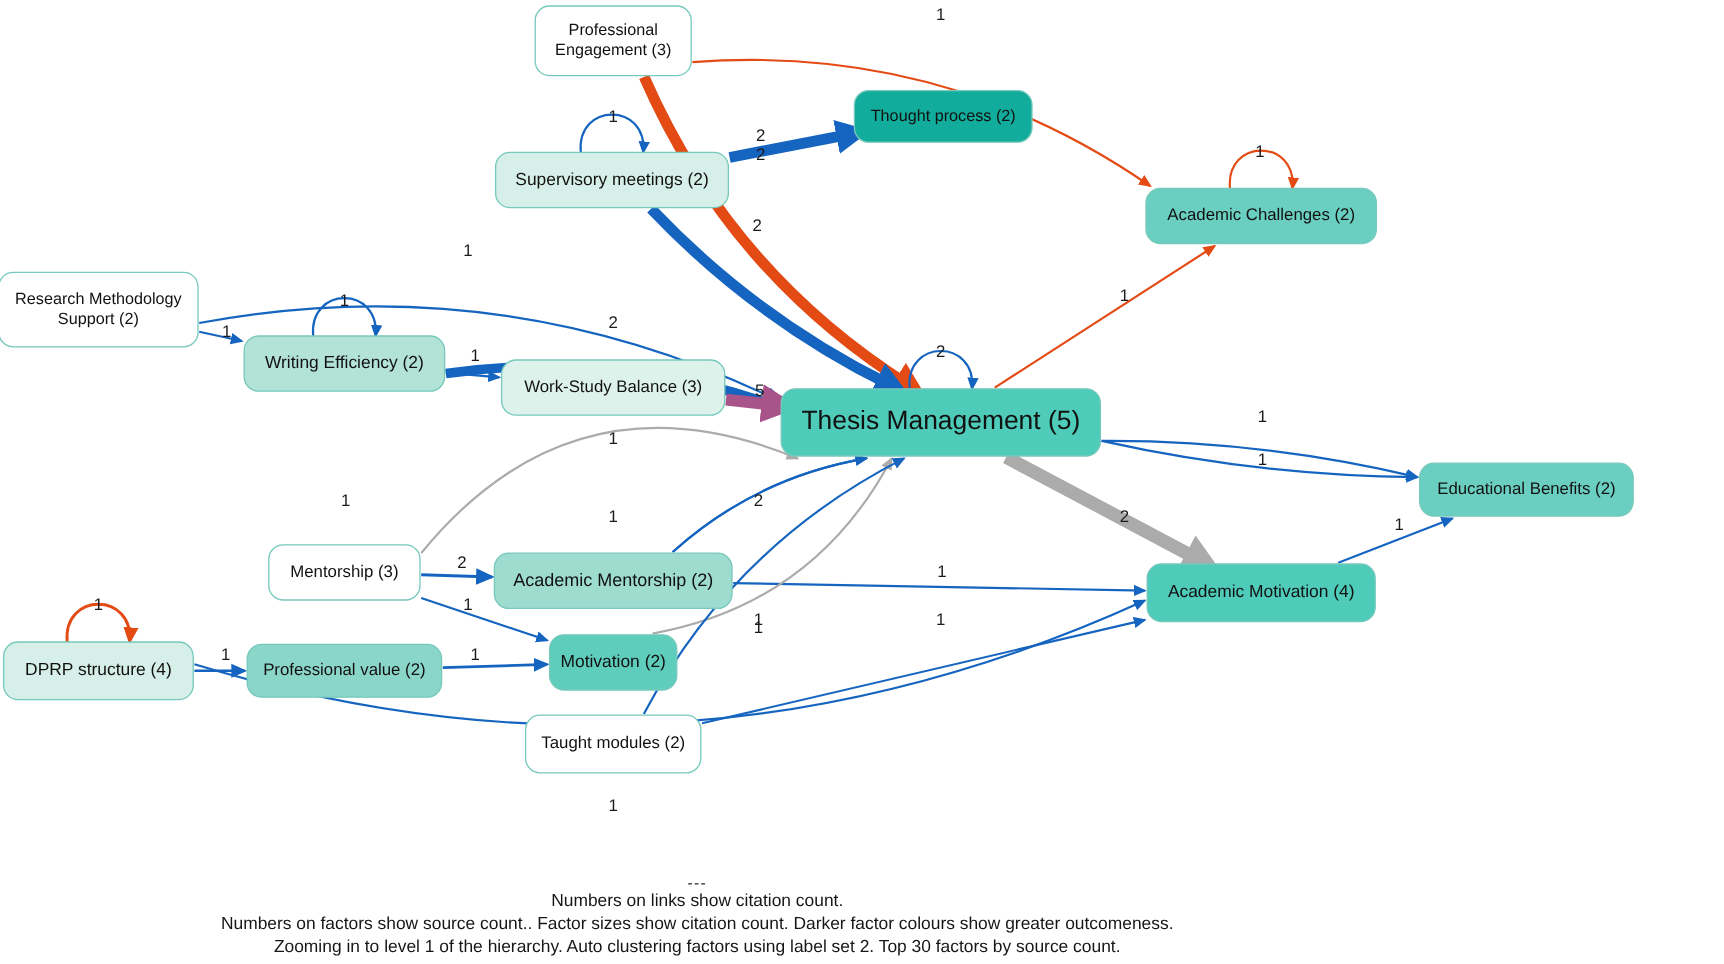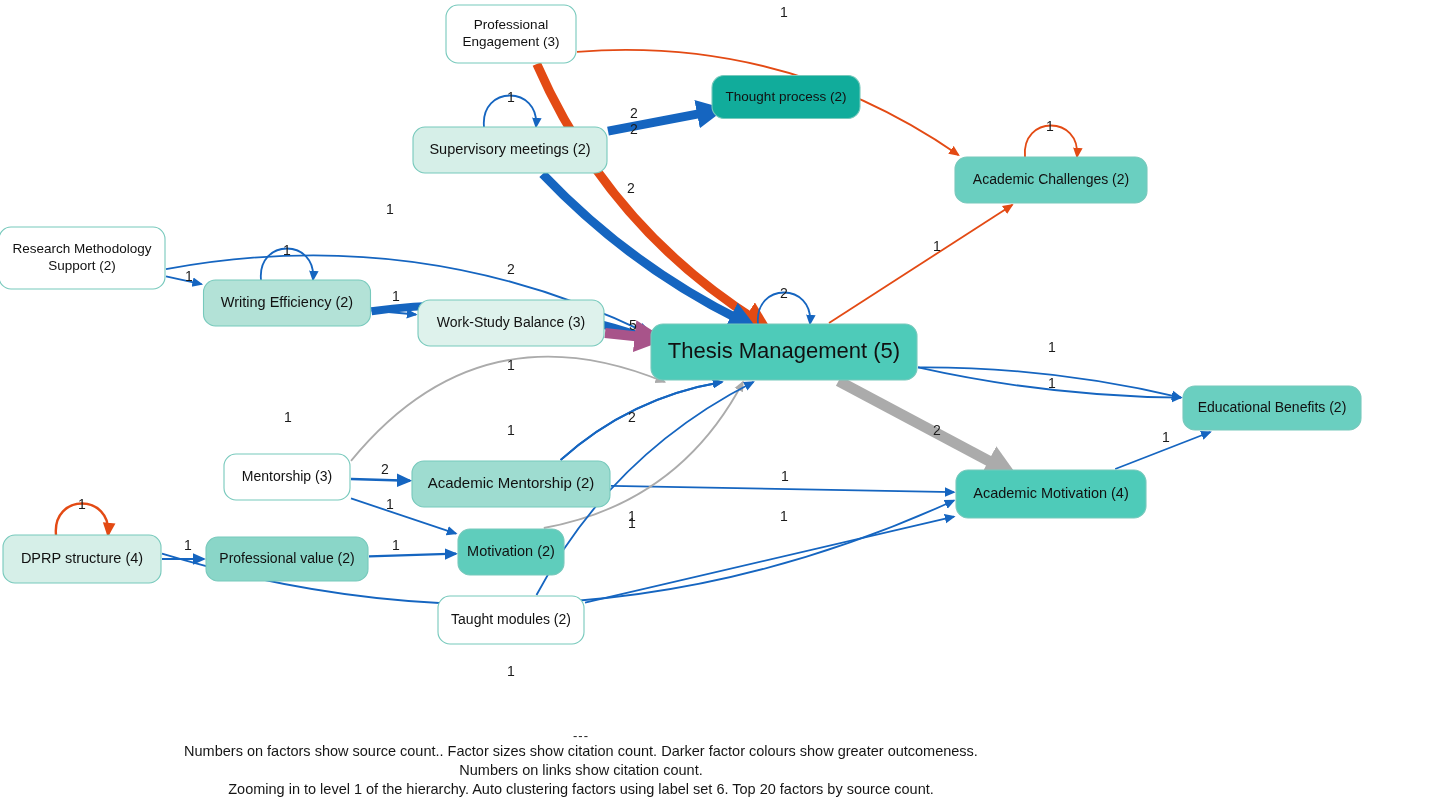--- a/index.html
+++ b/index.html
@@ -273,17 +273,17 @@
         </g>
         <g>
           <rect x="777" y="508" width="14" height="18" fill="#ffffff" fill-opacity="0.0"></rect>
           <text class="edge-label" x="784" y="517">1</text>
         </g>
       </g>
   </svg>
 
   <div class="caption">
     <div class="dashes">---</div>
+    <div>Numbers on links show citation count.</div>
     <div>Numbers on factors show source count.. Factor sizes show citation count. Darker factor colours show greater outcomeness.</div>
-    <div>Numbers on links show citation count.</div>
-    <div>Zooming in to level 1 of the hierarchy. Auto clustering factors using label set 6. Top 20 factors by source count.</div>
+    <div>Zooming in to level 1 of the hierarchy. Auto clustering factors using label set 2. Top 30 factors by source count.</div>
   </div>
 </div>
 
 </body></html>

